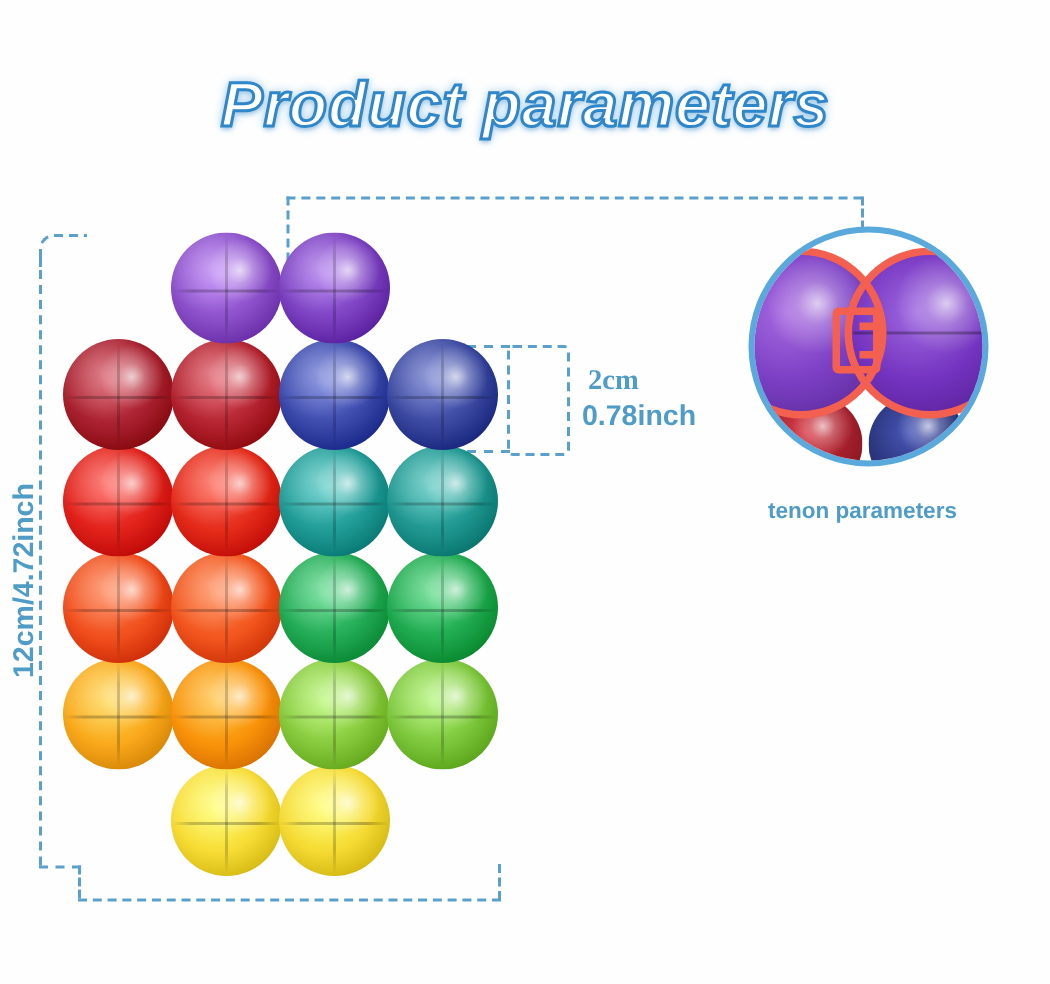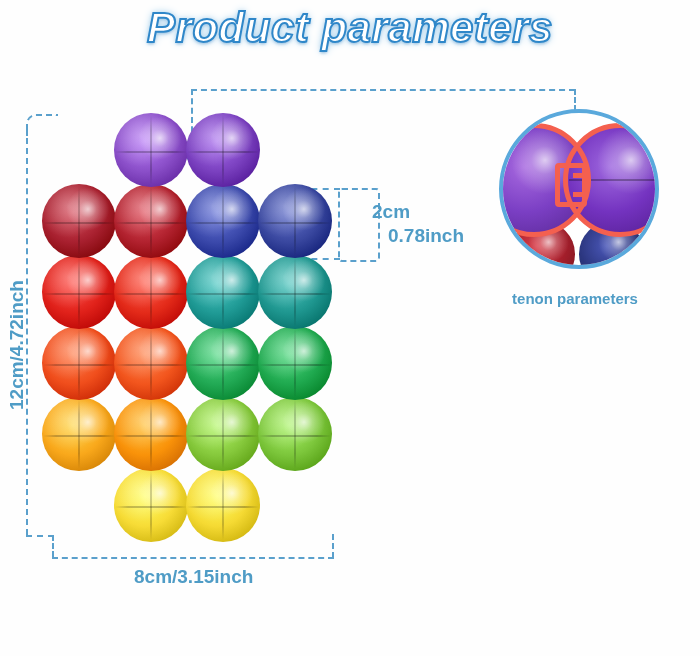--- a/index.html
+++ b/index.html
@@ -5,21 +5,21 @@
   html, body {
     margin: 0; padding: 0;
   }
   body {
     width: 700px; height: 656px;
     background: #fefefe;
     font-family: "Liberation Sans", sans-serif;
     overflow: hidden;
     position: relative;
   }
-  #stage { position: absolute; inset: 0; }
+  #stage { position: absolute; inset: 0; margin-top: 42px; }
 
   
   .title {
     position: absolute;
     left: 0; right: 0; top: 4px;
     text-align: center;
     font-size: 42px;
     font-weight: bold;
     font-style: italic;
     letter-spacing: 0.5px;
@@ -166,23 +166,22 @@
   <div class="dash-box" style="left:338px; top:188px; width:38px; height:70px;"></div>
   <div class="guide h" style="left:300px; top:188px; width:40px;"></div>
   <div class="guide h" style="left:300px; top:258px; width:40px;"></div>
 
   <div class="guide v" style="left:191px; top:89px; height:62px;"></div>
   <div class="guide h" style="left:191px; top:89px; width:384px;"></div>
   <div class="guide v" style="left:574px; top:89px; height:22px;"></div>
 
   <div class="dim-label vertical" style="left:6px; top:410px;">12cm/4.72inch</div>
 
-  <div class="dim-label" style="left:134px; top:566px;">8cm/3.15inch</div>
-
-  <div class="dim-label two-line" style="left:372px; top:200px;">2cm</div>
+
+  <div class="dim-label two-line" style="left:392px; top:200px;font-family:Liberation Serif, serif;">2cm</div>
   <div class="dim-label two-line" style="left:388px; top:224px;">0.78inch</div>
 
   <div class="ball-grid">
       <div class="ball" style="left: 114px; top: 113px; width: 74px; height: 74px; z-index: 9;">
         <div class="sphere" style="--c-lite: #b97df7; --c-base: #8b4fc9; --c-dark: #5d219b; --c-edge: #3d017b;"></div>
         <div class="seam-h"></div>
         <div class="seam-v"></div>
       </div>
       <div class="ball" style="left: 186px; top: 113px; width: 74px; height: 74px; z-index: 9;">
         <div class="sphere" style="--c-lite: #a96fee; --c-base: #7b41c0; --c-dark: #4d1392; --c-edge: #2d0072;"></div>

